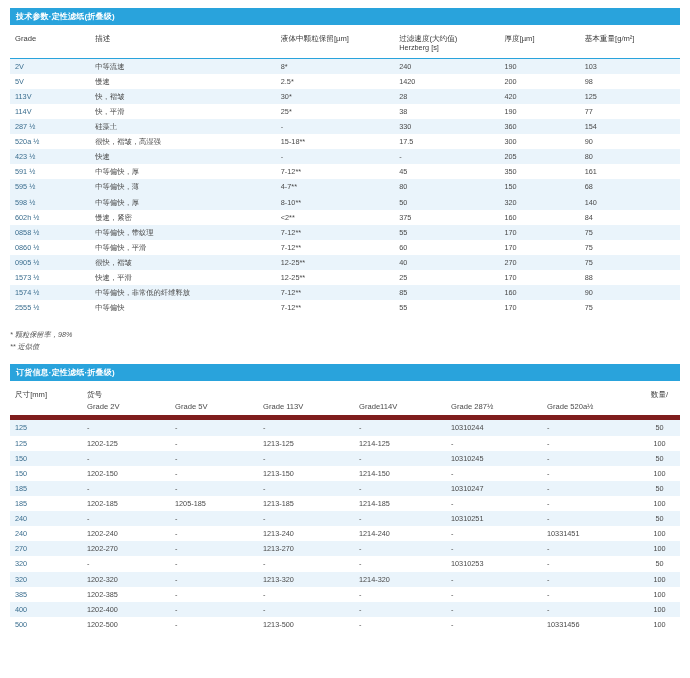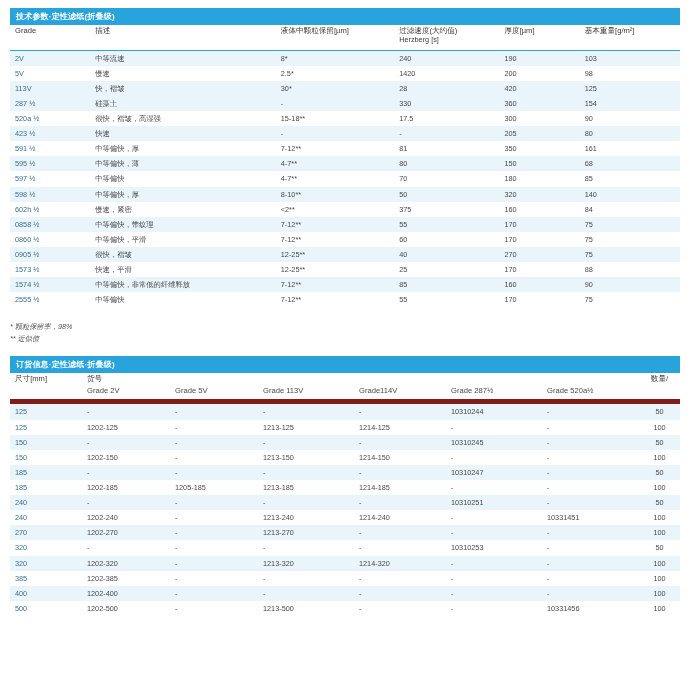--- a/index.html
+++ b/index.html
@@ -41,21 +41,21 @@
     font-weight: normal;
     padding: 3px 4px 3px 5px;
     font-size: 7.3px;
     line-height: 1.25;
   }
   thead th {
     color: #3b3b3b;
     font-size: 7.6px;
     border-bottom: 1px solid #29a3dc;
     padding-bottom: 5px;
-    padding-top: 1px;
+    padding-top: 9px;
   }
   thead th .sub {
     display: block;
     font-size: 7.3px;
   }
   tbody tr.alt td {
     background: #eaf4fb;
   }
   tbody td {
     border: none;
@@ -135,20 +135,28 @@
         <td>98</td>
       </tr>
       <tr class="alt">
         <td>113V</td>
         <td>快，褶皱</td>
         <td>30*</td>
         <td>28</td>
         <td>420</td>
         <td>125</td>
       </tr>
+      <tr>
+        <td>114V</td>
+        <td>快，平滑</td>
+        <td>25*</td>
+        <td>38</td>
+        <td>190</td>
+        <td>77</td>
+      </tr>
       <tr class="alt">
         <td>287 ½</td>
         <td>硅藻土</td>
         <td>-</td>
         <td>330</td>
         <td>360</td>
         <td>154</td>
       </tr>
       <tr>
         <td>520a ½</td>
@@ -163,39 +171,31 @@
         <td>快速</td>
         <td>-</td>
         <td>-</td>
         <td>205</td>
         <td>80</td>
       </tr>
       <tr>
         <td>591 ½</td>
         <td>中等偏快，厚</td>
         <td>7-12**</td>
-        <td>81</td>
+        <td>45</td>
         <td>350</td>
         <td>161</td>
       </tr>
       <tr class="alt">
         <td>595 ½</td>
         <td>中等偏快，薄</td>
         <td>4-7**</td>
         <td>80</td>
         <td>150</td>
         <td>68</td>
-      </tr>
-      <tr>
-        <td>597 ½</td>
-        <td>中等偏快</td>
-        <td>4-7**</td>
-        <td>70</td>
-        <td>180</td>
-        <td>85</td>
       </tr>
       <tr class="alt">
         <td>598 ½</td>
         <td>中等偏快，厚</td>
         <td>8-10**</td>
         <td>50</td>
         <td>320</td>
         <td>140</td>
       </tr>
       <tr>

